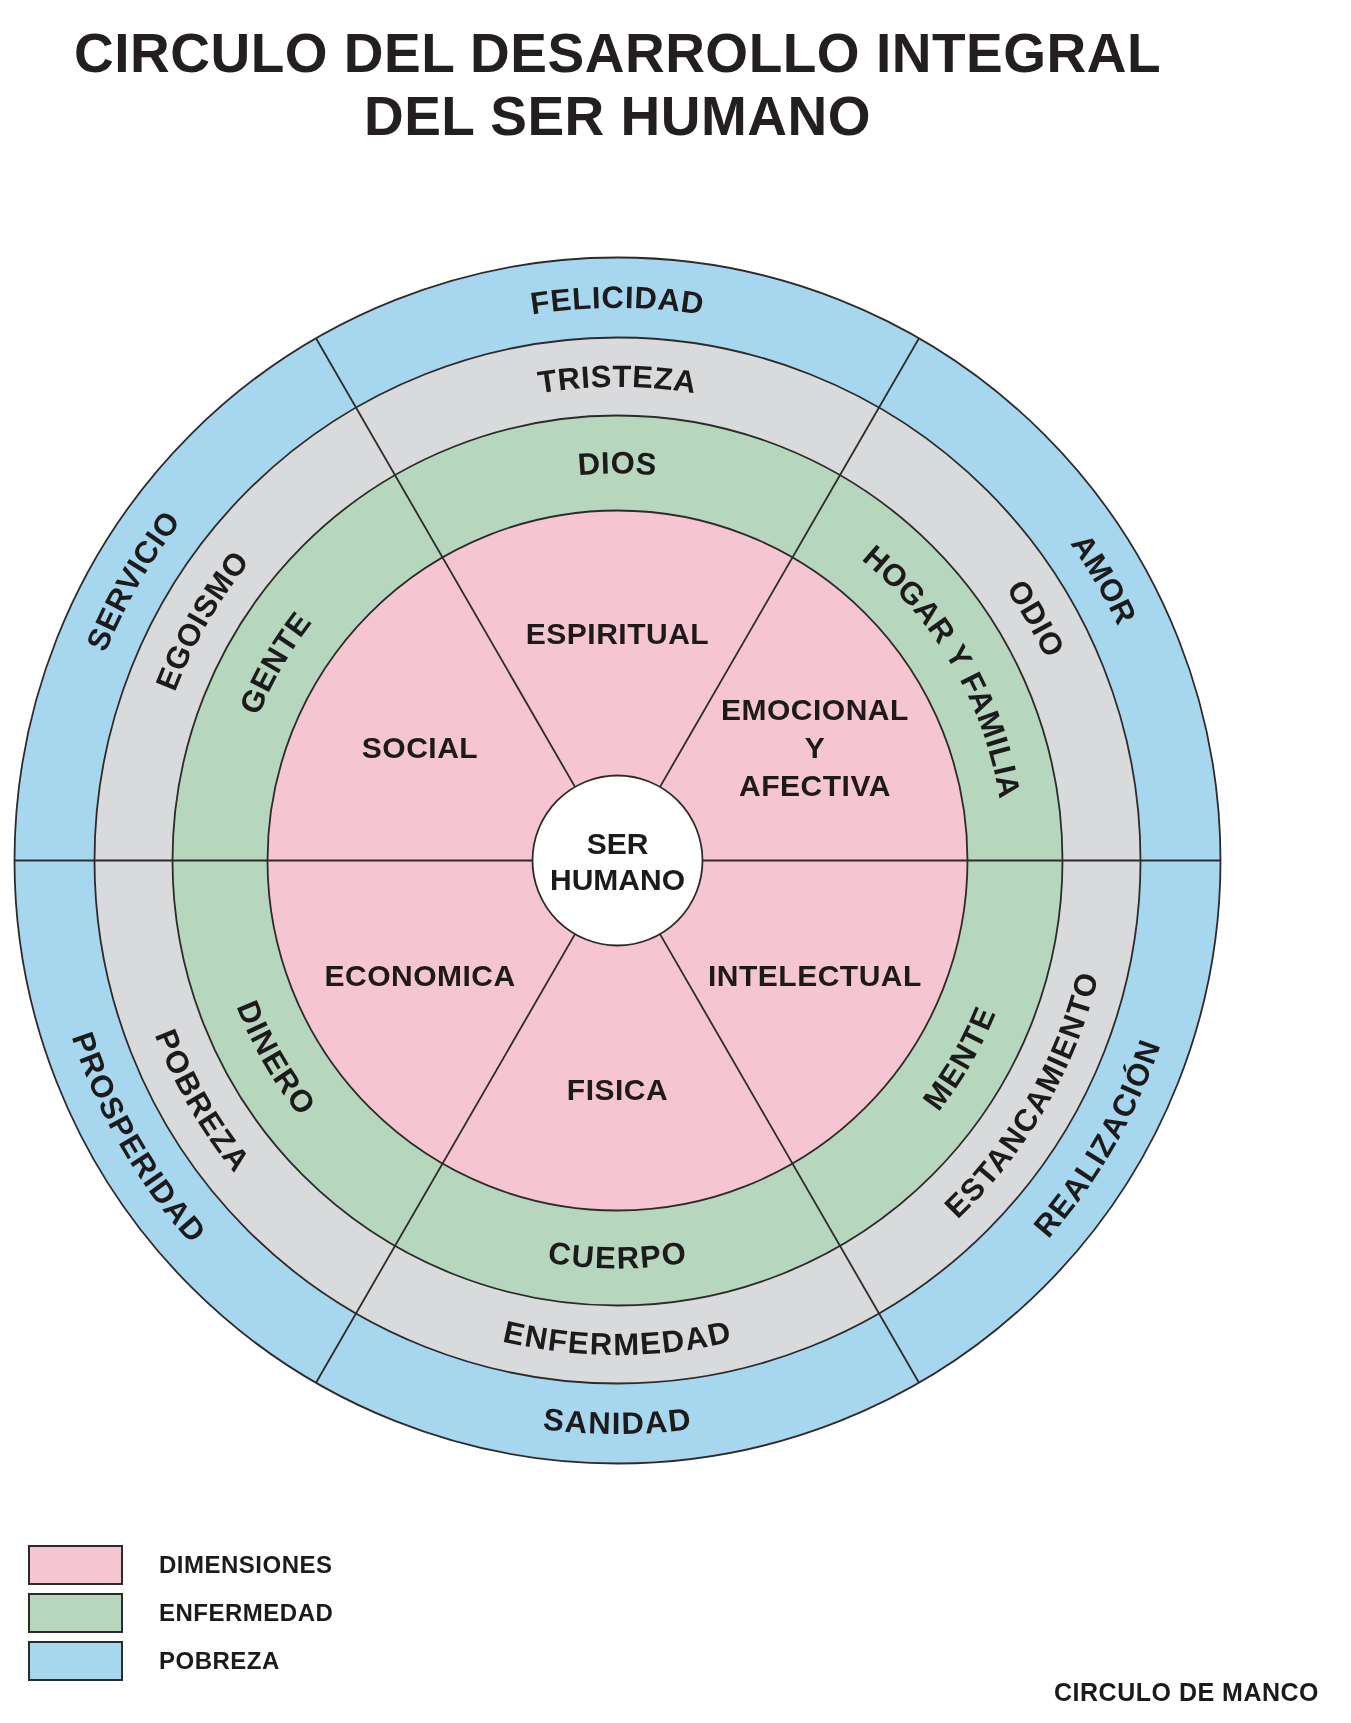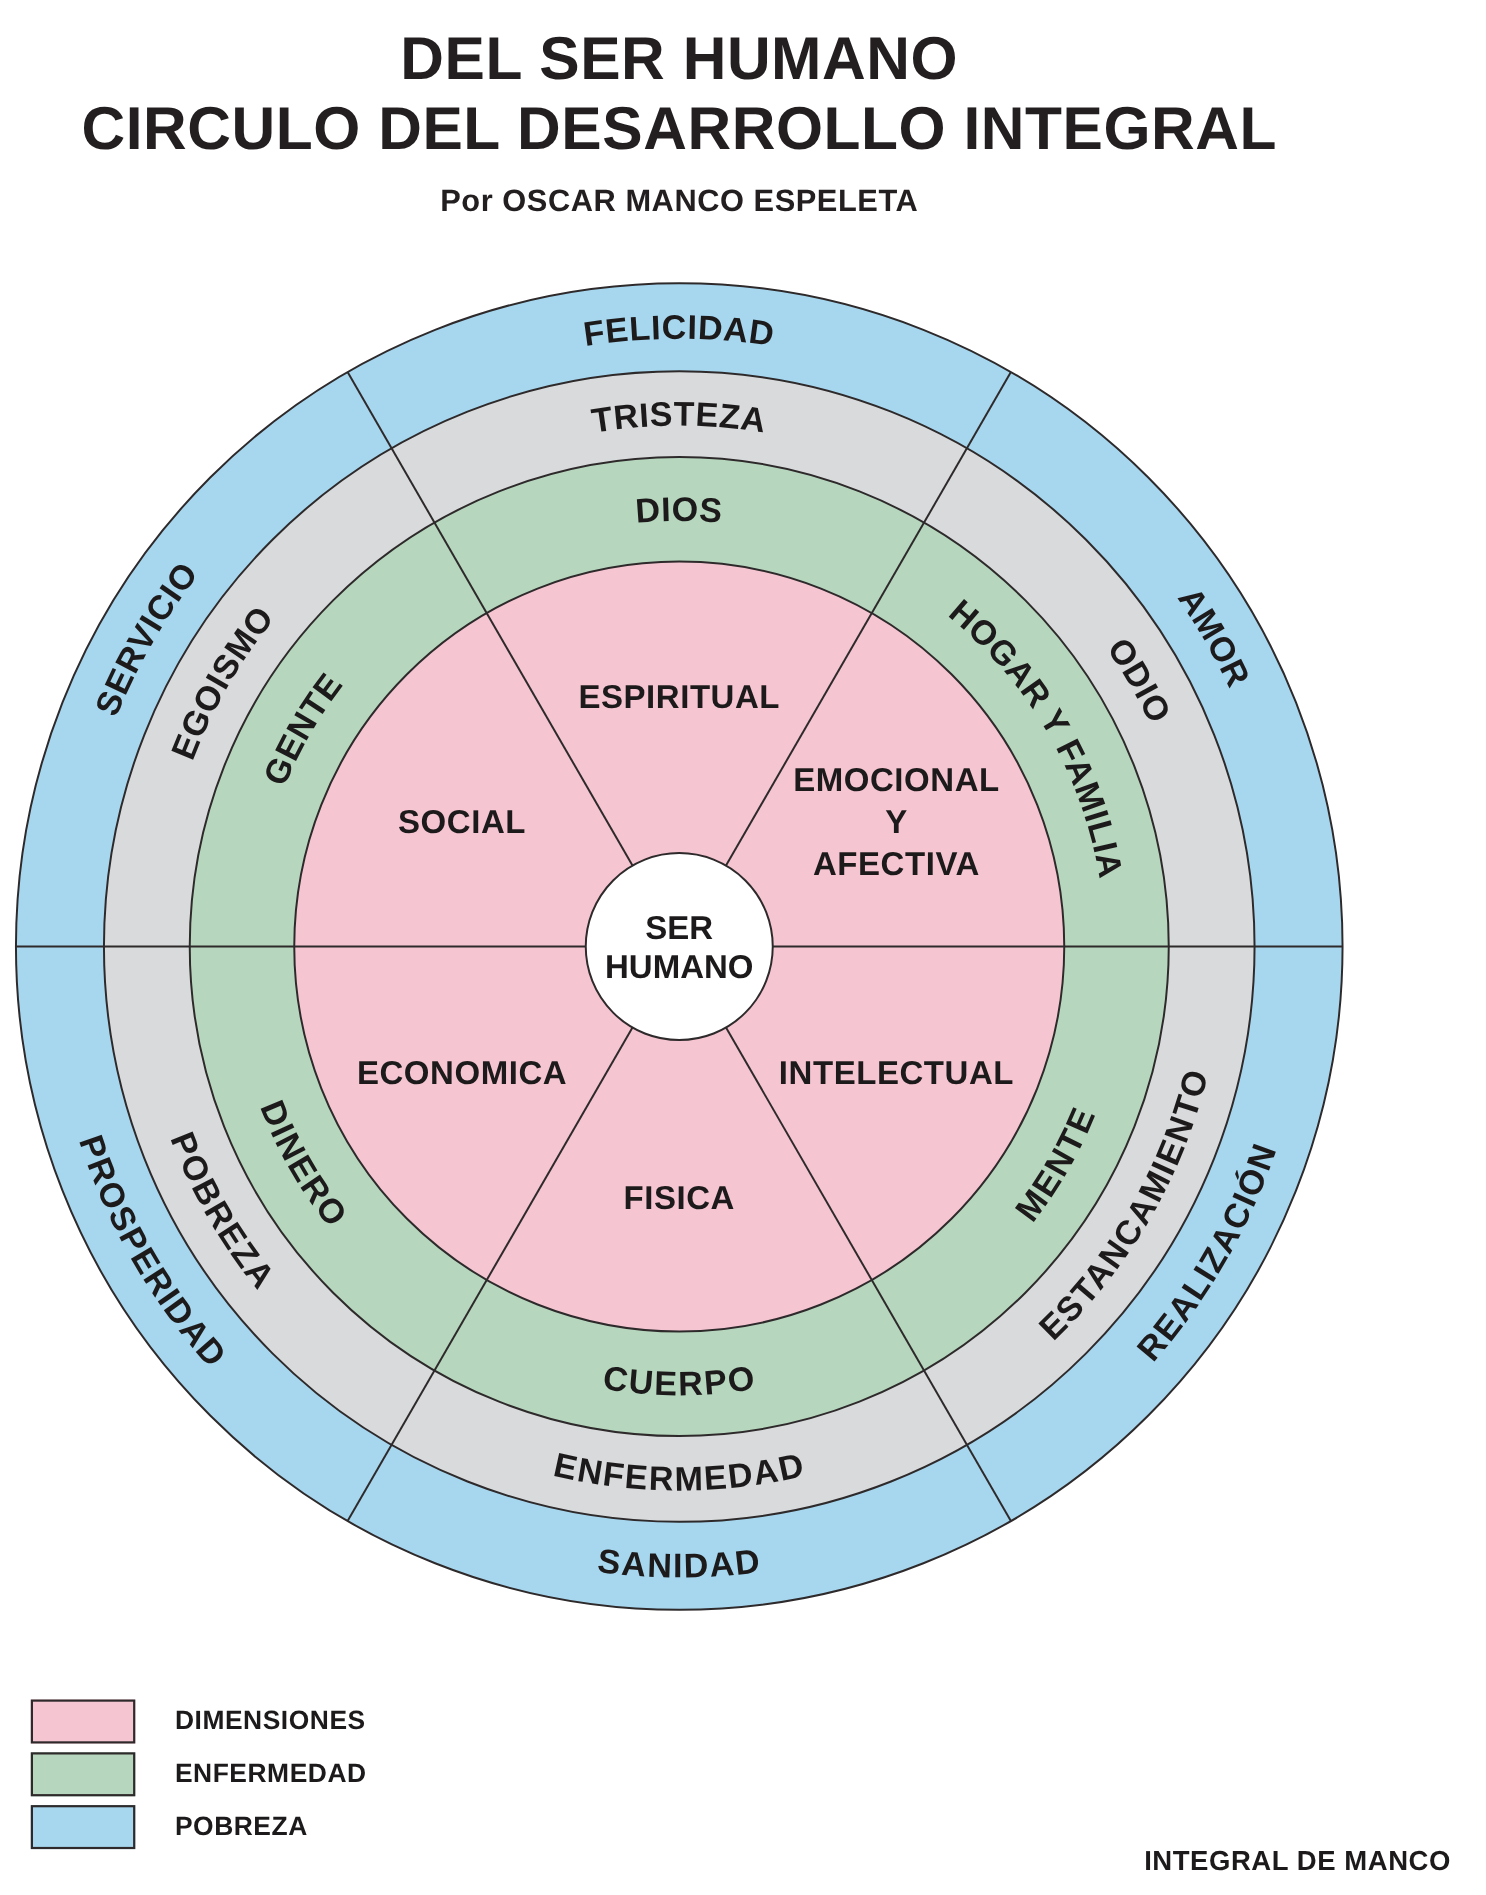--- a/index.html
+++ b/index.html
@@ -15,23 +15,22 @@
   .legend-swatch{width:95px;height:40px;border:2px solid #2e2a2b;box-sizing:border-box;}
   .legend-label{margin-left:36px;font-size:24px;font-weight:bold;color:#1d1a1b;letter-spacing:0.5px;}
   .footer-credit{position:absolute;right:32px;bottom:16px;font-size:25px;font-weight:bold;color:#1d1a1b;letter-spacing:0.5px;}
 </style>
 </head>
 <body>
 
 <div class="page">
 
   <div class="title-block">
+    <div class="title-line">CIRCULO DEL DESARROLLO INTEGRAL</div>
     <div class="title-line">DEL SER HUMANO</div>
-    <div class="title-line">CIRCULO DEL DESARROLLO INTEGRAL</div>
-    <div class="subtitle">Por OSCAR MANCO ESPELETA</div>
   </div>
 
   <div class="wheel-wrap">
     <svg id="wheel" width="1215" height="1215" viewBox="0 0 1215 1215">
         <circle cx="607.5" cy="607.5" r="603" fill="#A7D7EF"></circle>
         <circle cx="607.5" cy="607.5" r="523" fill="#D8DADB"></circle>
         <circle cx="607.5" cy="607.5" r="445" fill="#B6D7BE"></circle>
         <circle cx="607.5" cy="607.5" r="350" fill="#F6C5D2"></circle>
         <line x1="692.5" y1="607.5" x2="1210.5" y2="607.5" stroke="#2e2a2b" stroke-width="1.8"></line>
         <line x1="650" y1="533.8878406783227" x2="909" y2="85.28668151798354" stroke="#2e2a2b" stroke-width="1.8"></line>
@@ -100,15 +99,15 @@
     <div class="legend-row">
       <div class="legend-swatch" style="background: rgb(182, 215, 190);"></div>
       <div class="legend-label">ENFERMEDAD</div>
     </div>
     <div class="legend-row">
       <div class="legend-swatch" style="background: rgb(167, 215, 239);"></div>
       <div class="legend-label">POBREZA</div>
     </div>
   </div>
 
-  <div class="footer-credit">INTEGRAL DE MANCO</div>
+  <div class="footer-credit">CIRCULO DE MANCO</div>
 
 </div>
 
 </body></html>

